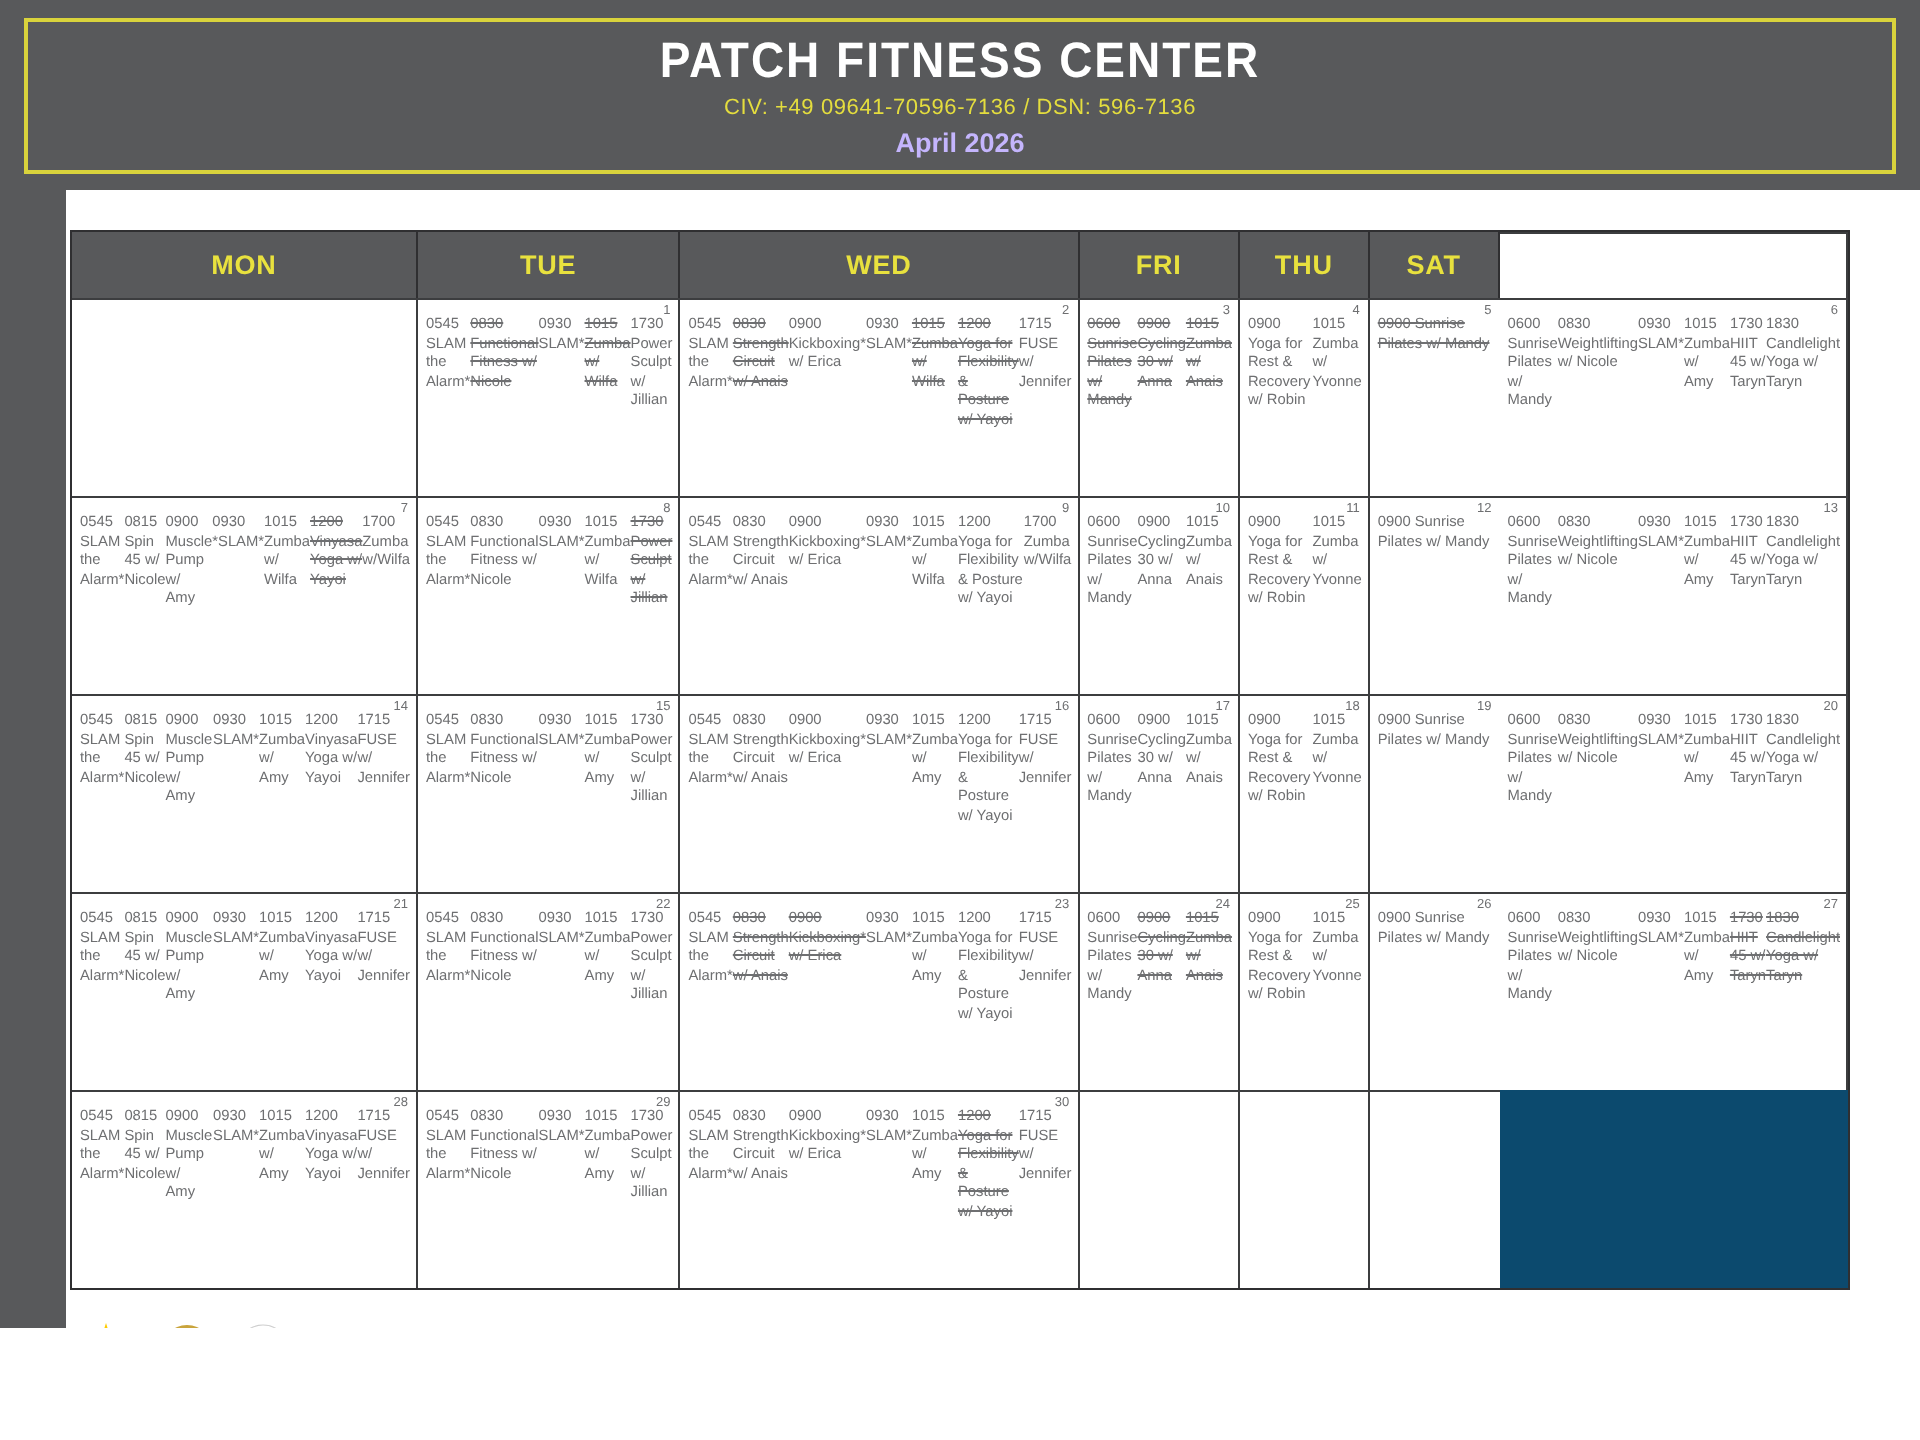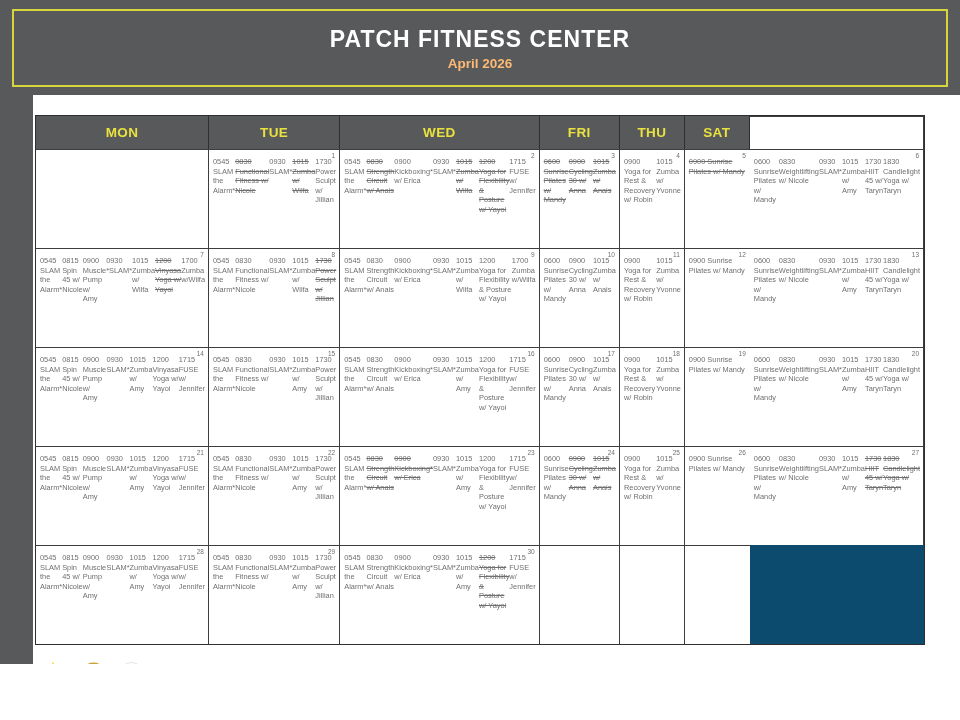--- a/index.html
+++ b/index.html
@@ -10,21 +10,21 @@
   }
   
   .top-banner { position:absolute; left:0; top:0; width:960px; height:95px; background:#58595b; }
   .banner-border {
     position:absolute; left:12px; right:12px; top:9px; bottom:8px;
     border:2px solid #d9d33c; display:flex; flex-direction:column;
     align-items:center; justify-content:center;
   }
   .page-title { color:#ffffff; font-size:23px; font-weight:bold; letter-spacing:1px; margin:0; transform:scaleY(1.08); }
   .phone { color:#e4dd3e; font-size:11px; margin-top:4px; letter-spacing:.3px; }
-  .month { color:#fdba74; font-size:13.5px; font-weight:bold; margin-top:4px; }
+  .month { color:#c4b5fd; font-size:13.5px; font-weight:bold; margin-top:4px; }
   
   .left-rail { position:absolute; left:0; top:95px; width:33px; height:603px; background:#58595b; }
   
   .calendar {
     position:absolute; left:35px; top:115px; width:890px; height:530px;
     display:grid; grid-template-columns:repeat(7,1fr); grid-template-rows:33px repeat(5,1fr);
     border:1.5px solid #2f2f31; background:#0c4a6e;
   }
   .day-header {
     background:#58595b; color:#e8e13e; font-weight:bold; font-size:13.5px;
@@ -51,20 +51,21 @@
   }
 </style>
 </head>
 <body>
 
 <div class="page">
 
   <header class="top-banner">
     <div class="banner-border">
       <h1 class="page-title">PATCH FITNESS CENTER</h1>
+      <div class="phone">CIV: +49 09641-70596-7136 / DSN: 596-7136</div>
       <div class="month">April 2026</div>
     </div>
   </header>
 
   <div class="left-rail"></div>
 
   <main class="calendar">
       <div class="day-header">MON</div>
       <div class="day-header">TUE</div>
       <div class="day-header">WED</div>

